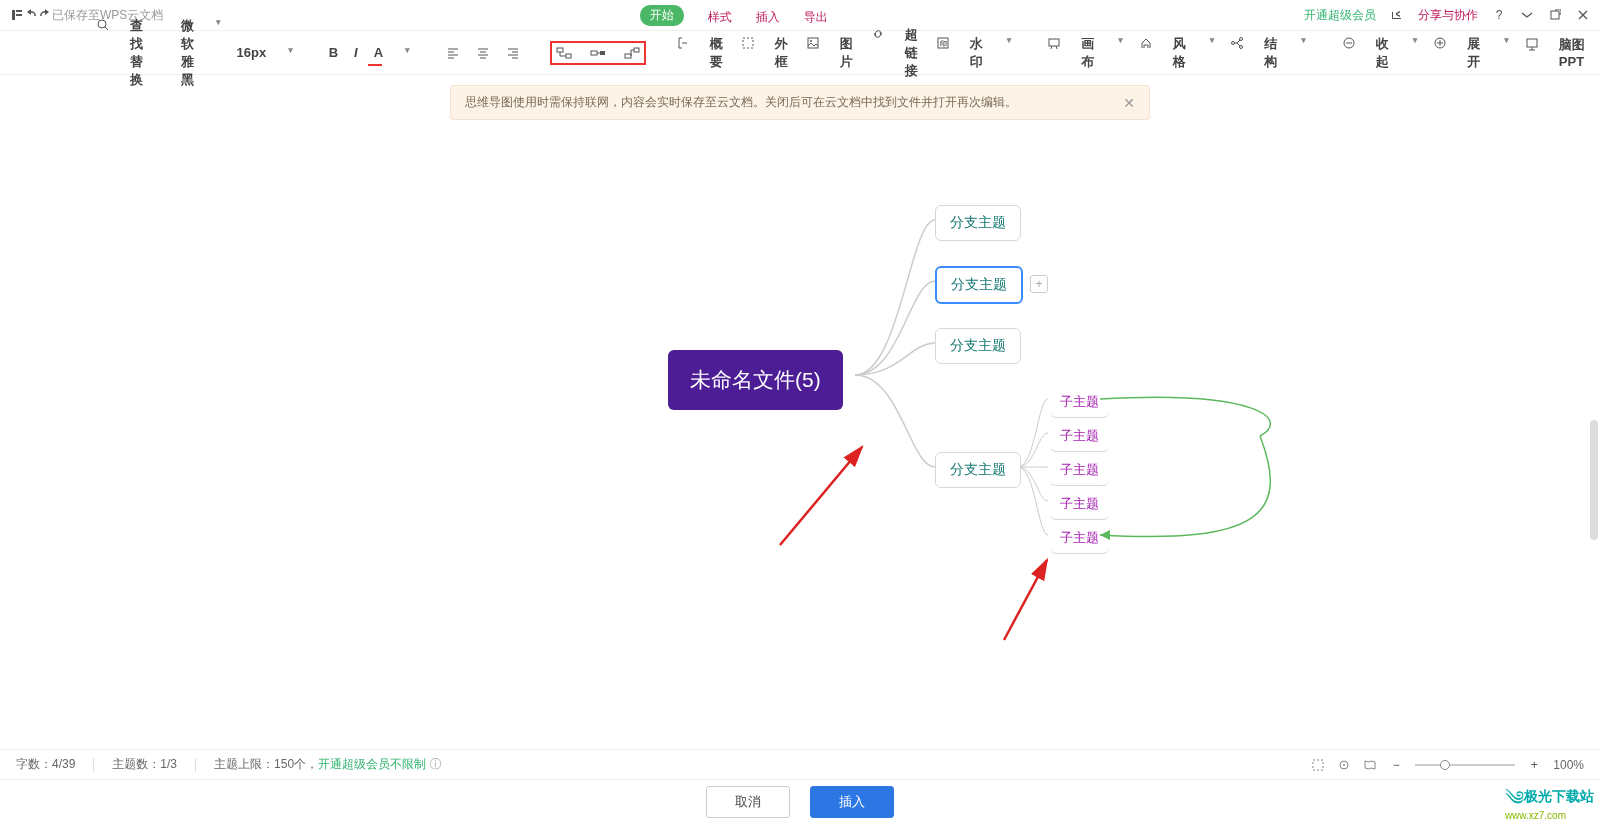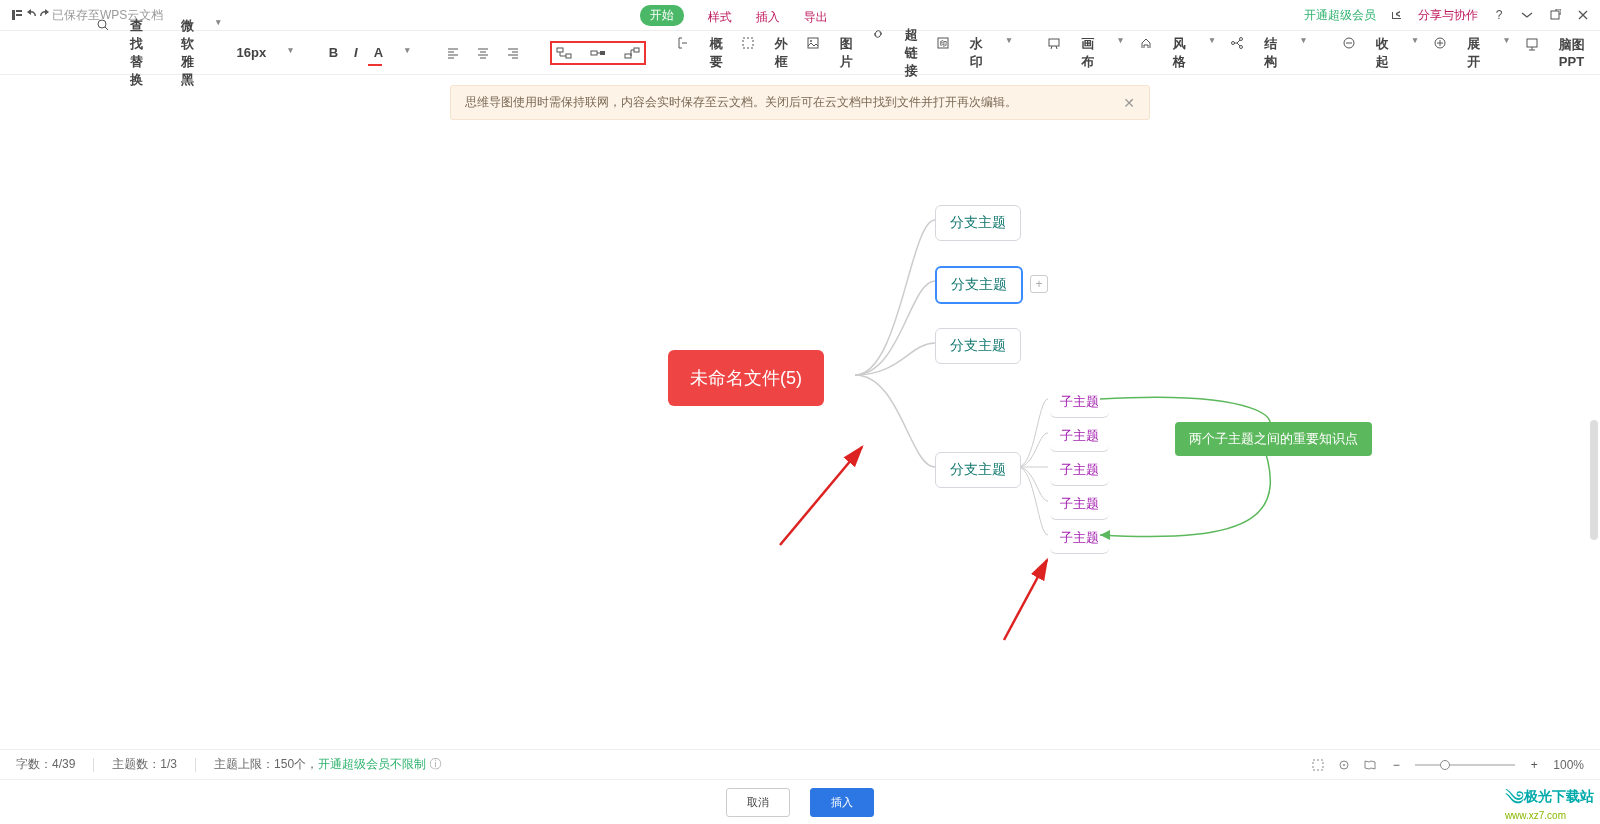--- a/index.html
+++ b/index.html
@@ -27,39 +27,39 @@
 .font-color-underline { position: absolute; bottom: -2px; left: 0; width: 14px; height: 2px; background: #e33; }
 
 
 .banner { margin: 10px auto 0; width: 700px; background: #fdf3e7; border: 1px solid #f4e3cd; padding: 8px 14px; font-size: 12px; color: #7a6a56; display: flex; align-items: center; justify-content: space-between; border-radius: 3px; }
 .banner .close { color: #999; cursor: pointer; font-size: 14px; }
 
 
 .canvas { position: absolute; top: 120px; left: 0; right: 0; bottom: 90px; overflow: hidden; }
 .canvas svg.connectors { position: absolute; top: 0; left: 0; width: 100%; height: 100%; pointer-events: none; }
 .node { position: absolute; border-radius: 6px; display: flex; align-items: center; justify-content: center; font-size: 14px; }
-.root-node { background: #ef4444; color: #fff; padding: 16px 22px; font-size: 18px; border-radius: 6px; }
+.root-node { background: #4c1d95; color: #fff; padding: 16px 22px; font-size: 21px; border-radius: 6px; }
 .branch-node { border: 1px solid #d4d8dc; color: #0f766e; padding: 8px 14px; background: #fff; }
 .branch-node.selected { border: 2px solid #3a8cff; }
 .sub-node { color: #a21caf; font-size: 13px; padding: 6px 10px; border-bottom: 1px solid #d4d8dc; }
 .callout-node { background: #5cb85c; color: #fff; padding: 8px 14px; font-size: 13px; border-radius: 4px; }
 .add-btn { position: absolute; width: 18px; height: 18px; border: 1px solid #ccc; border-radius: 3px; color: #aaa; display: flex; align-items: center; justify-content: center; font-size: 12px; cursor: pointer; background: #fff; }
 
 
 .statusbar { position: absolute; bottom: 45px; left: 0; right: 0; height: 30px; display: flex; align-items: center; padding: 0 16px; font-size: 12px; color: #666; border-top: 1px solid #eee; }
 .statusbar .left { display: flex; gap: 18px; align-items: center; }
 .statusbar .right { margin-left: auto; display: flex; align-items: center; gap: 12px; }
 .sb-sep { width: 1px; height: 14px; background: #ddd; }
 .link-green { color: #2fb36e; cursor: pointer; }
 .zoom-track { width: 100px; height: 2px; background: #ccc; position: relative; }
 .zoom-thumb { position: absolute; left: 25px; top: -4px; width: 10px; height: 10px; background: #fff; border: 1px solid #888; border-radius: 50%; }
 
 
 .actionbar { position: absolute; bottom: 0; left: 0; right: 0; height: 45px; display: flex; align-items: center; justify-content: center; gap: 20px; border-top: 1px solid #eee; }
-.btn { padding: 6px 20px; font-size: 11px; border-radius: 3px; cursor: pointer; }
+.btn { padding: 6px 28px; font-size: 13px; border-radius: 3px; cursor: pointer; }
 .btn-default { border: 1px solid #ccc; background: #fff; color: #444; }
 .btn-primary { border: 1px solid #2d77e5; background: #2d77e5; color: #fff; }
 
 
 .watermark { position: absolute; right: 6px; bottom: 2px; font-size: 10px; text-align: left; line-height: 1.2; }
 .watermark .cn { color: #0aa; font-size: 14px; font-weight: bold; }
 .watermark .url { color: #8ab800; }
 .watermark .swirl { color: #0aa; font-size: 20px; vertical-align: middle; }
 
 .scrollbar-v { position: absolute; right: 2px; top: 300px; width: 8px; height: 120px; background: #ddd; border-radius: 4px; }
@@ -358,23 +358,20 @@
   <div class="node sub-node" style="left:1050px; top:335px;">
       <span>子主题</span>
     </div>
   <div class="node sub-node" style="left:1050px; top:369px;">
       <span>子主题</span>
     </div>
   <div class="node sub-node" style="left:1050px; top:403px;">
       <span>子主题</span>
     </div>
 
-  <div class="node callout-node" style="left:1175px; top:302px;">
-      <span>两个子主题之间的重要知识点</span>
-    </div>
 
   <div class="scrollbar-v"></div>
 </div>
 
 <div class="statusbar">
   <div class="left">
     <span><span>字数：</span><span>4/39</span></span>
     <span class="sb-sep"></span>
     <span><span>主题数：</span><span>1/3</span></span>
     <span class="sb-sep"></span>

